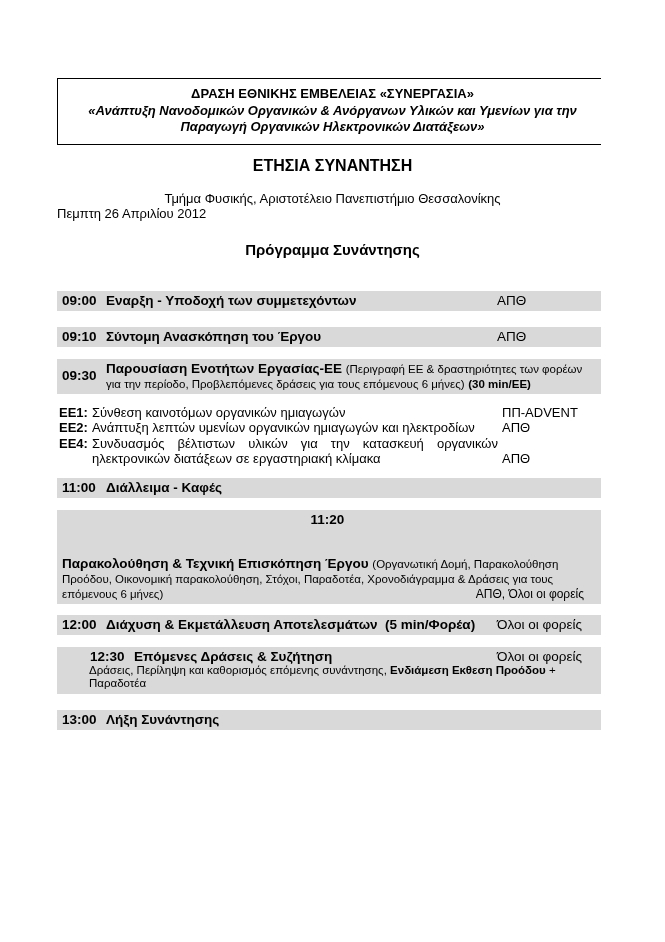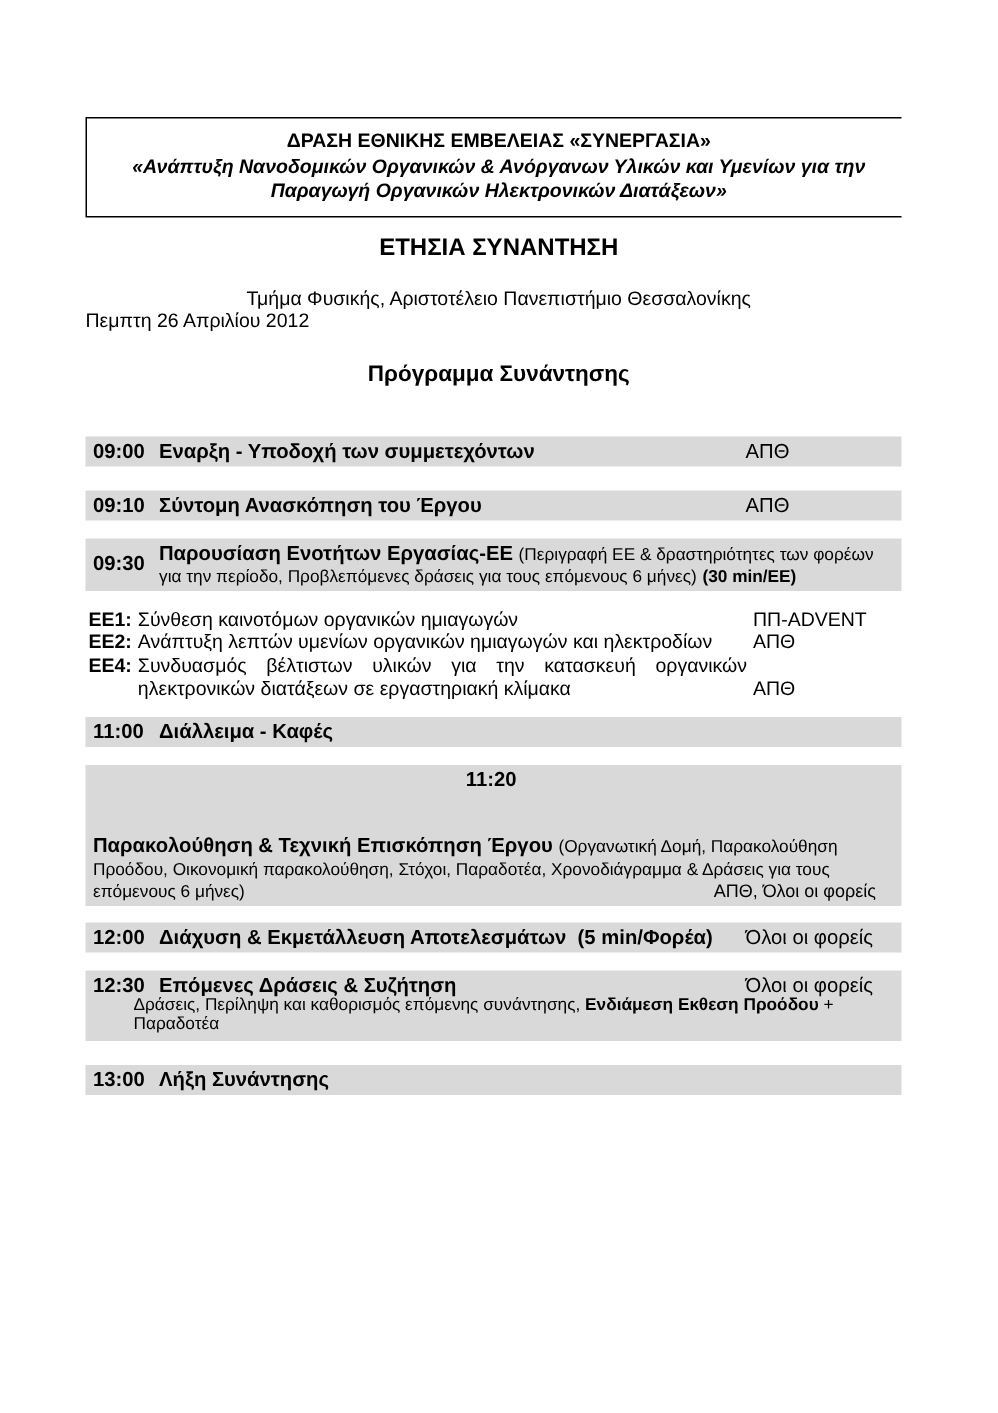--- a/index.html
+++ b/index.html
@@ -135,21 +135,21 @@
         <span class="org-br">ΑΠΘ, Όλοι οι φορείς</span>
       </div>
 
       <div class="band row mb12" style="background: rgb(217, 217, 217);">
         <span class="time">12:00</span>
         <span class="rbody"><span class="rtitle">Διάχυση &amp; Εκμετάλλευση Αποτελεσμάτων</span>&nbsp; <span class="rtitle">(5 min/Φορέα)</span></span>
         <span class="org">Όλοι οι φορείς</span>
       </div>
 
       <div class="band mb16" style="background: rgb(217, 217, 217);">
-        <div class="row" style="padding-bottom:0;">
+        <div class="row" style="padding-bottom:0;margin-left:28px;">
           <span class="time">12:30</span>
           <span class="rbody rtitle">Επόμενες Δράσεις &amp; Συζήτηση</span>
           <span class="org">Όλοι οι φορείς</span>
         </div>
         <div class="subnote"><span>Δράσεις, Περίληψη και καθορισμός επόμενης συνάντησης, </span><b>Ενδιάμεση Εκθεση Προόδου</b><span> + Παραδοτέα</span></div>
       </div>
 
       <div class="band row" style="background: rgb(217, 217, 217);">
         <span class="time">13:00</span>
         <span class="rbody rtitle">Λήξη Συνάντησης</span>

